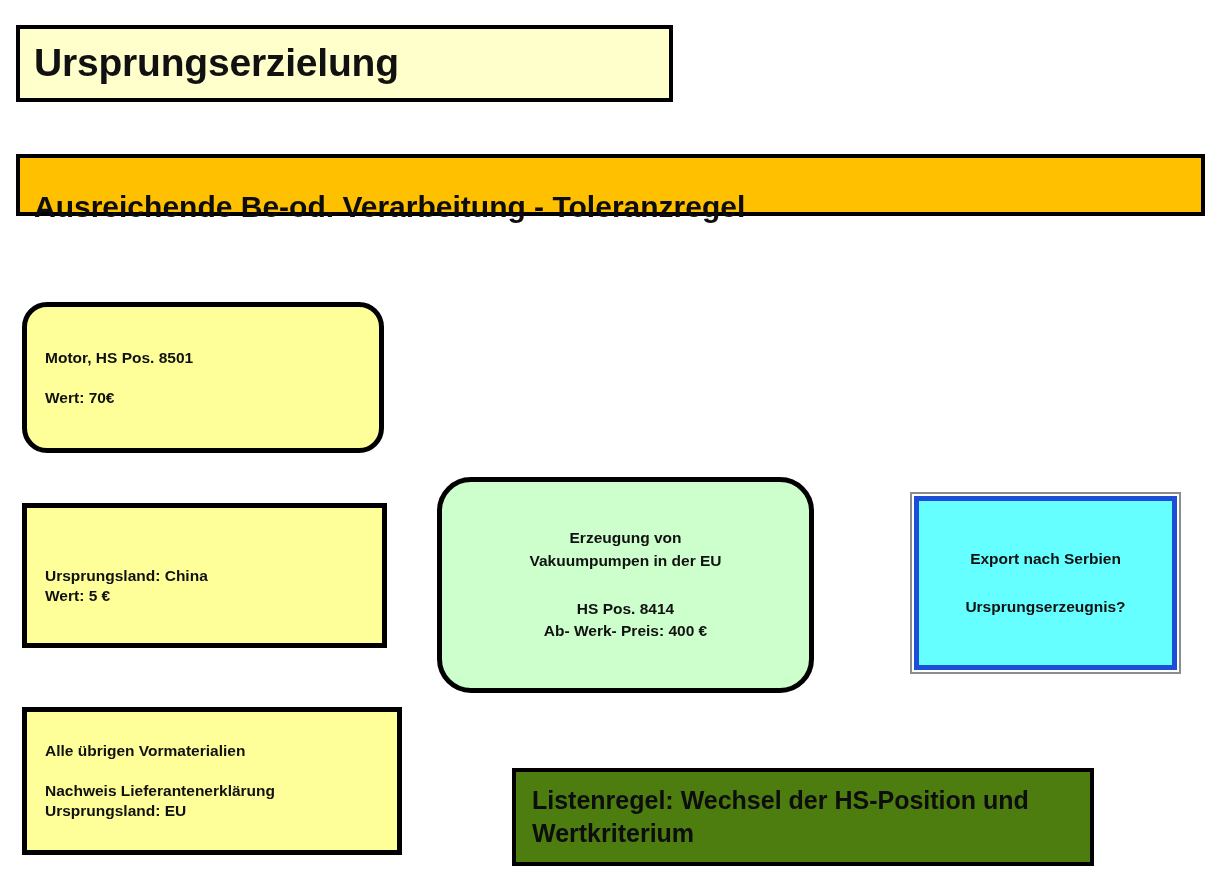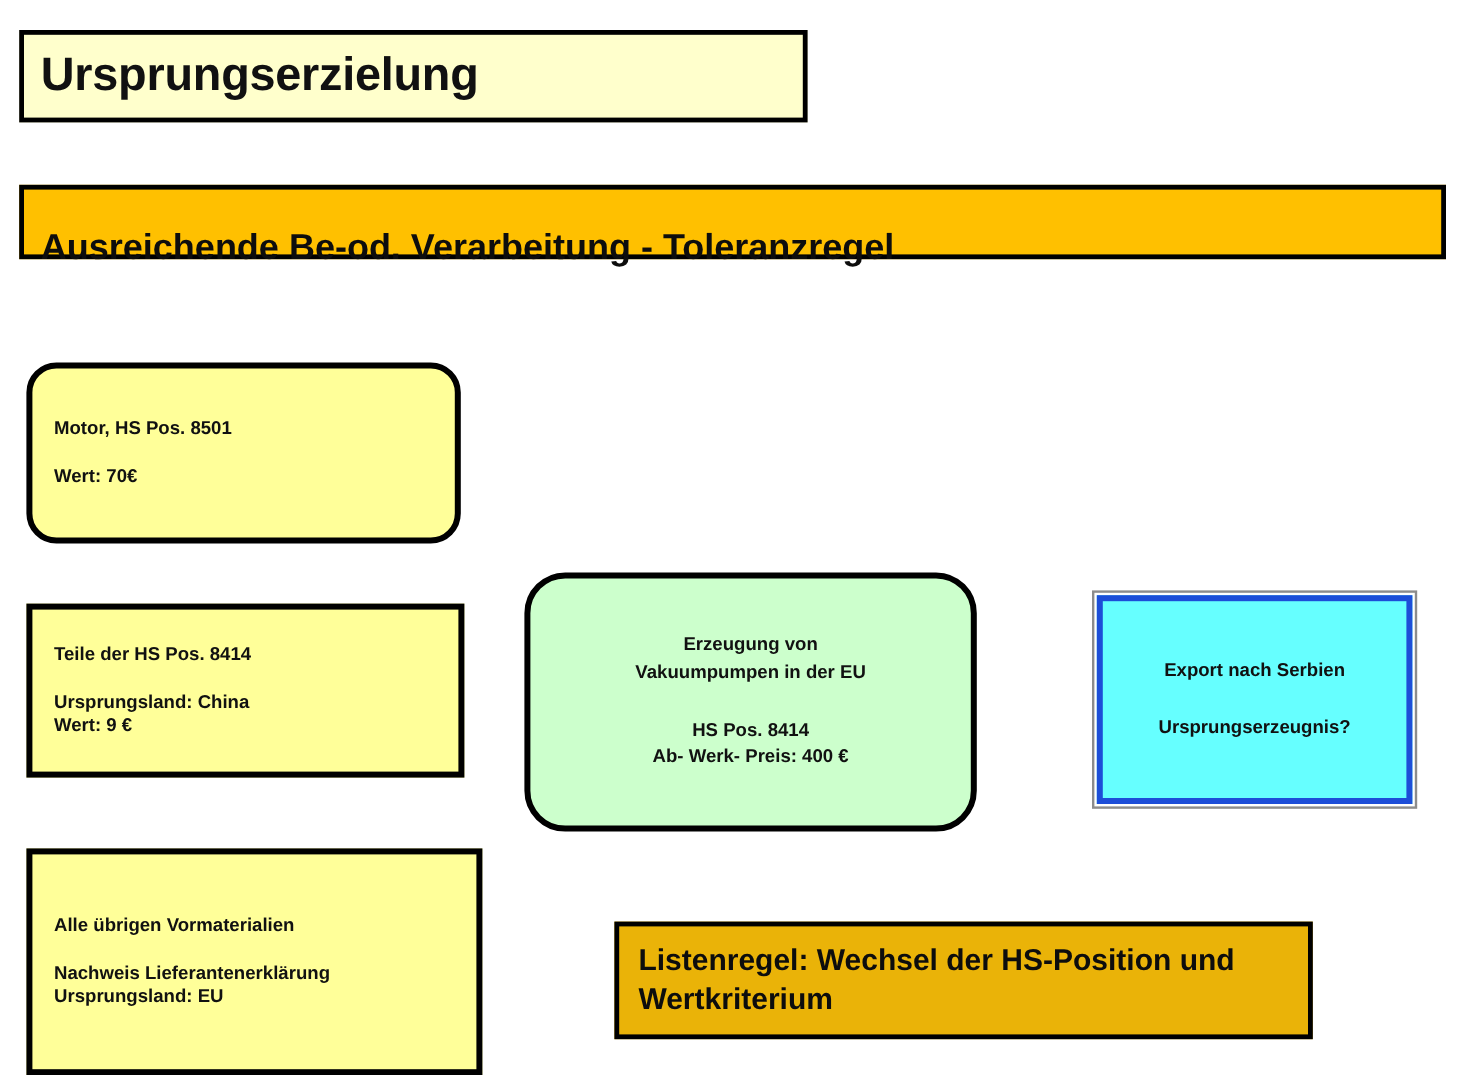--- a/index.html
+++ b/index.html
@@ -82,21 +82,21 @@
     padding-left: 18px;
     line-height: 1.28;
     white-space: pre;
   }
   .mat-box .spacer {
     height: 20px;
   }
 
   #mat-motor   { left: 22px; top: 302px; width: 362px; height: 151px; border-radius: 25px; }
   #mat-teile   { left: 22px; top: 503px; width: 365px; height: 145px; }
-  #mat-uebrige { left: 22px; top: 707px; width: 380px; height: 189px; }
+  #mat-uebrige { left: 22px; top: 707px; width: 380px; height: 148px; }
 
   
   .process-box {
     position: absolute;
     left: 437px;
     top: 477px;
     width: 377px;
     height: 216px;
     background: #ccffcc;
     border: 5px solid #000000;
@@ -152,21 +152,21 @@
     height: 28px;
   }
 
   
   .rule-box {
     position: absolute;
     left: 512px;
     top: 768px;
     width: 582px;
     height: 98px;
-    background: #eab308;
+    background: #4d7c0f;
     border: 4px solid #000000;
     box-sizing: border-box;
     display: flex;
     align-items: center;
   }
   .rule-box .txt {
     font-size: 25px;
     font-weight: 700;
     color: #0d0d0d;
     padding-left: 16px;
@@ -186,24 +186,23 @@
     <div class="txt">Ausreichende Be-od. Verarbeitung - Toleranzregel</div>
   </div>
 
   <div class="mat-box" id="mat-motor">
     <div class="line">Motor, HS Pos. 8501</div>
     <div class="spacer"></div>
     <div class="line">Wert: 70€</div>
   </div>
 
   <div class="mat-box" id="mat-teile">
-    <div class="line">Teile der HS Pos. 8414</div>
     <div class="spacer"></div>
     <div class="line">Ursprungsland: China</div>
-    <div class="line">Wert: 9 €</div>
+    <div class="line">Wert: 5 €</div>
   </div>
 
   <div class="mat-box" id="mat-uebrige">
     <div class="line">Alle übrigen Vormaterialien</div>
     <div class="spacer"></div>
     <div class="line">Nachweis Lieferantenerklärung</div>
     <div class="line">Ursprungsland: EU</div>
   </div>
 
   <div class="process-box">

